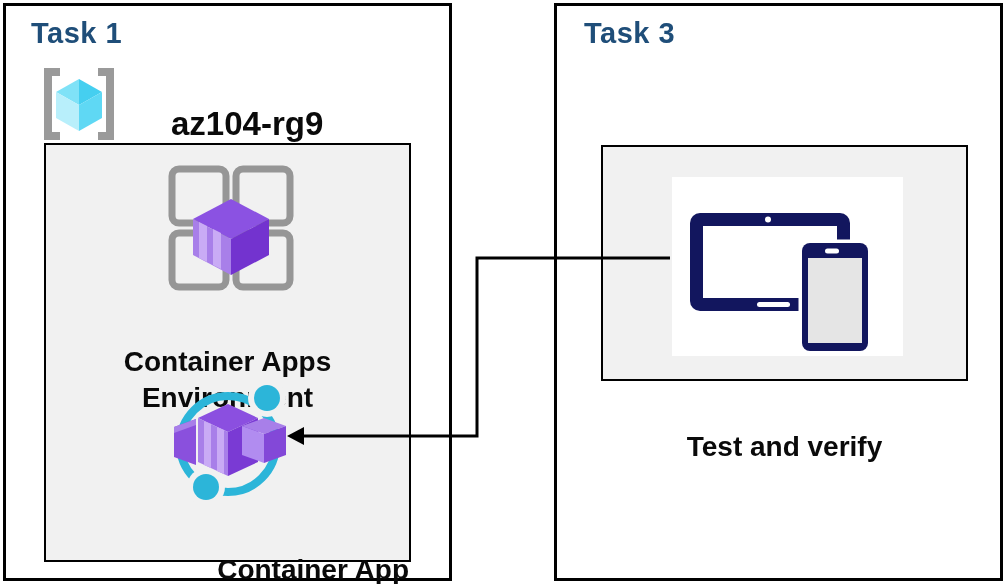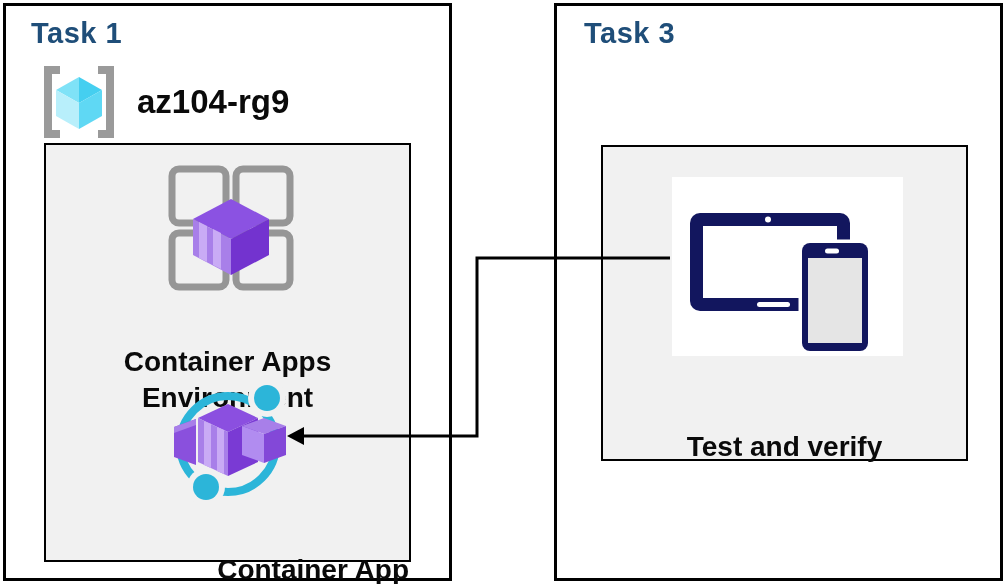--- a/index.html
+++ b/index.html
@@ -33,36 +33,37 @@
     white-space: nowrap;
   }
   .title-1 { left: 25px; top: 11px; }
   .title-2 { left: 27px; top: 11px; }
   .rg-row {
     position: absolute;
     left: 33px;
     top: 55px;
     height: 82px;
     display: flex;
-    align-items: center;
+    align-items: flex-end;
+    gap: 34px;
   }
   .rg-label {
     margin-left: 18px;
     font-size: 33px;
     font-weight: bold;
     color: #0a0a0a;
     white-space: nowrap;
   }
   .inner-box {
     position: absolute;
     background: #F1F1F1;
     border: 2px solid #000000;
   }
   .inner-box-1 { left: 38px; top: 137px; width: 367px; height: 419px; }
-  .inner-box-2 { left: 44px; top: 139px; width: 367px; height: 316px; }
+  .inner-box-2 { left: 44px; top: 139px; width: 367px; height: 236px; }
   .icon-abs { position: absolute; }
   .diagram-label {
     position: absolute;
     width: 100%;
     text-align: center;
     font-size: 28px;
     font-weight: bold;
     color: #0a0a0a;
     line-height: 36px;
     white-space: pre-line;

